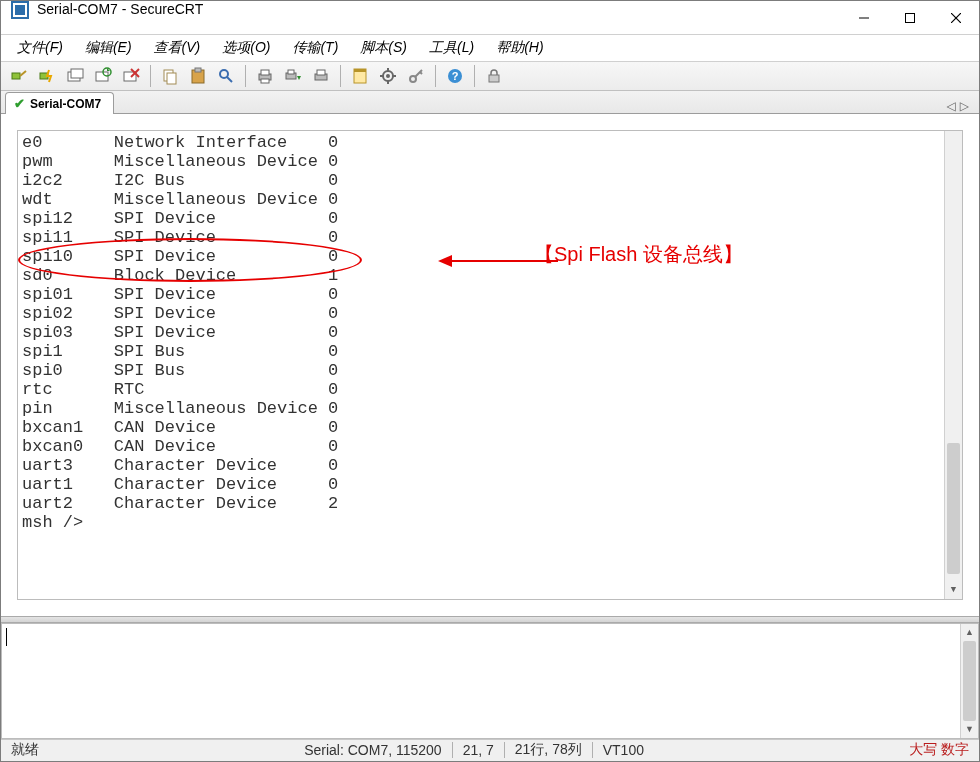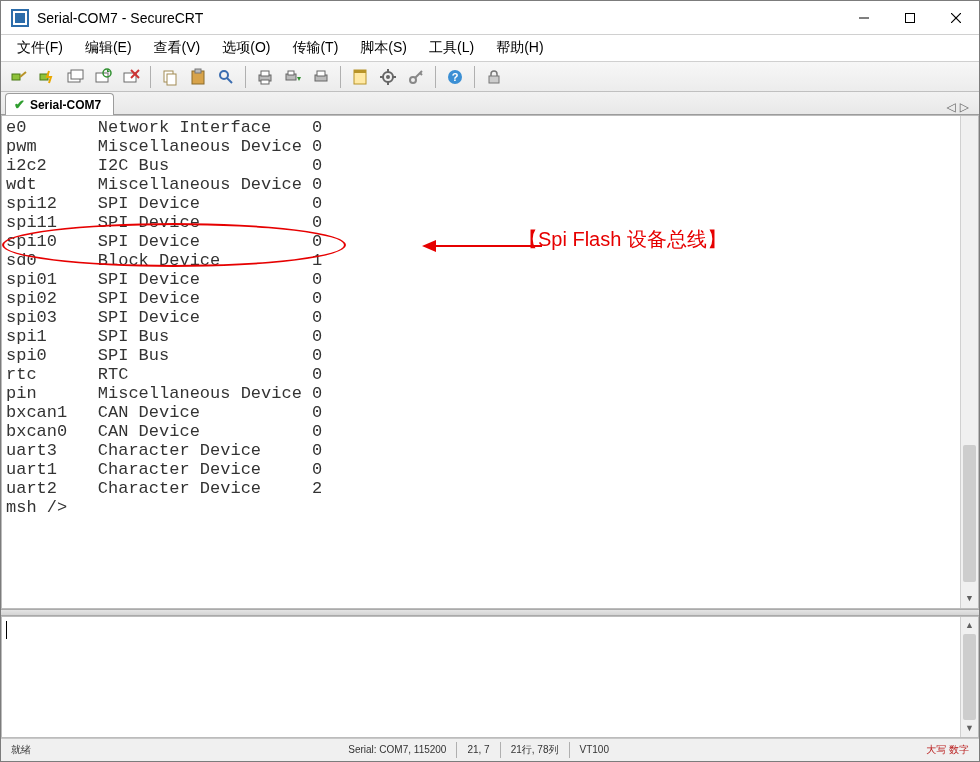--- a/index.html
+++ b/index.html
@@ -1,42 +1,42 @@
 <!DOCTYPE html>
 <html><head>
 <meta charset="utf-8">
 <style>
   html,body{margin:0;padding:0;font-family:"Microsoft YaHei","Segoe UI",Tahoma,sans-serif;font-size:12px;background:#fff;color:#000;}
   .window{width:980px;height:762px;border:1px solid #7c7c7c;box-sizing:border-box;position:relative;display:flex;flex-direction:column;background:#fff;}
-  .titlebar{height:34px;display:flex;align-items:center;border-bottom:1px solid #d0d0d0;background:#fff;}
+  .titlebar{height:34px;display:flex;border-bottom:1px solid #d0d0d0;background:#fff;}
   .titlebar .app-icon{width:18px;height:18px;margin:0 8px 0 10px;display:flex;align-items:center;justify-content:center;}
   .titlebar .title{flex:0 0 auto;font-size:14px;color:#000;}
   .titlebar .spacer{flex:1 1 auto;}
   .winbtn{width:46px;height:33px;display:flex;align-items:center;justify-content:center;font-size:10px;color:#000;}
-  .menubar{height:30px;display:flex;align-items:flex-end;padding:0 6px;border-bottom:1px solid #d0d0d0;font-size:14px; gap:2px;}
+  .menubar{height:30px;display:flex;align-items:flex-end;padding:0 6px;border-bottom:1px solid #d0d0d0;font-size:14px; gap:2px;font-style:italic;}
   .menuitem{padding:4px 10px;border-radius:2px;}
   .toolbar{height:34px;display:flex;align-items:center;padding:0 4px;border-bottom:1px solid #c0c0c0;background:linear-gradient(#f7f7f7,#ececec);gap:0;}
   .tbtn{width:26px;height:26px;display:flex;align-items:center;justify-content:center;margin:0 1px;border-radius:2px;}
   .tsep{width:1px;height:22px;background:#b0b0b0;margin:0 5px;}
   .tabbar{height:24px;display:flex;align-items:flex-end;padding:0 4px;background:linear-gradient(#f2f2f2,#e8e8e8);border-bottom:1px solid #9c9c9c;position:relative;}
   .tab{display:flex;align-items:center;gap:5px;padding:3px 12px 3px 8px;background:#fff;border:1px solid #9c9c9c;border-bottom:none;border-radius:4px 4px 0 0;font-weight:bold;font-size:12px;position:relative;top:1px;}
   .tab .check{color:#2f9e2f;font-weight:bold;font-size:13px;}
   .tabnav{margin-left:auto;display:flex;gap:4px;padding-right:6px;color:#666;}
   .tabnav span{cursor:pointer;}
   .terminal-area{flex:1 1 auto;display:flex;flex-direction:column;min-height:0;}
-  .terminal{flex:1 1 auto;overflow:auto;background:#fff;font-family:"Consolas","Courier New",monospace;font-size:17px;line-height:19px;color:#333;padding:2px 2px 2px 4px;white-space:pre;position:relative;border:1px solid #bcbcbc;margin:0;}
+  .terminal{flex:1 1 auto;overflow:auto;background:#fff;font-family:"Consolas","Courier New",monospace;font-size:17px;line-height:19px;color:#333;padding:2px 2px 2px 4px;white-space:pre;position:relative;border:1px solid #bcbcbc;margin:16px;}
   .terminal .row{display:block;}
   .annot-circle{position:absolute;border:2px solid #e60000;border-radius:50%;pointer-events:none;}
   .annot-arrow{position:absolute;pointer-events:none;}
   .annot-text{position:absolute;color:#e60000;font-family:"Microsoft YaHei",sans-serif;font-size:20px;pointer-events:none;}
   .splitter{height:5px;background:linear-gradient(#e4e4e4,#d4d4d4);border-top:1px solid #aaa;border-bottom:1px solid #aaa;cursor:row-resize;}
   .inputpane{height:140px;border:1px solid #bcbcbc;margin:0;background:#fff;position:relative;}
   .inputpane .caret{position:absolute;left:4px;top:4px;width:1px;height:18px;background:#000;animation:blink 1s step-end infinite;}
   @keyframes blink{50%{opacity:0}}
-  .statusbar{height:26px;display:flex;align-items:center;background:#f0f0f0;border-top:1px solid #c8c8c8;font-size:10px;color:#333;justify-content:flex-end;}
+  .statusbar{height:26px;display:flex;align-items:center;background:#f0f0f0;border-top:1px solid #c8c8c8;font-size:14px;color:#333;}
   .statusbar .cell{padding:0 10px;height:100%;display:flex;align-items:center;}
   .statusbar .divider{width:1px;height:16px;background:#b0b0b0;}
   .statusbar .spacer{flex:1;}
   .scrollbar-v{position:absolute;right:0;top:0;bottom:0;width:17px;background:#f0f0f0;border-left:1px solid #d0d0d0;}
   .sb-btn{height:17px;background:#f0f0f0;display:flex;align-items:center;justify-content:center;color:#606060;font-size:9px;}
   .sb-track{position:absolute;top:17px;bottom:17px;left:0;right:0;background:#f0f0f0;}
   .sb-thumb{position:absolute;left:2px;right:2px;background:#cdcdcd;border-radius:2px;}
   svg{display:block;}
 </style>
 </head>

